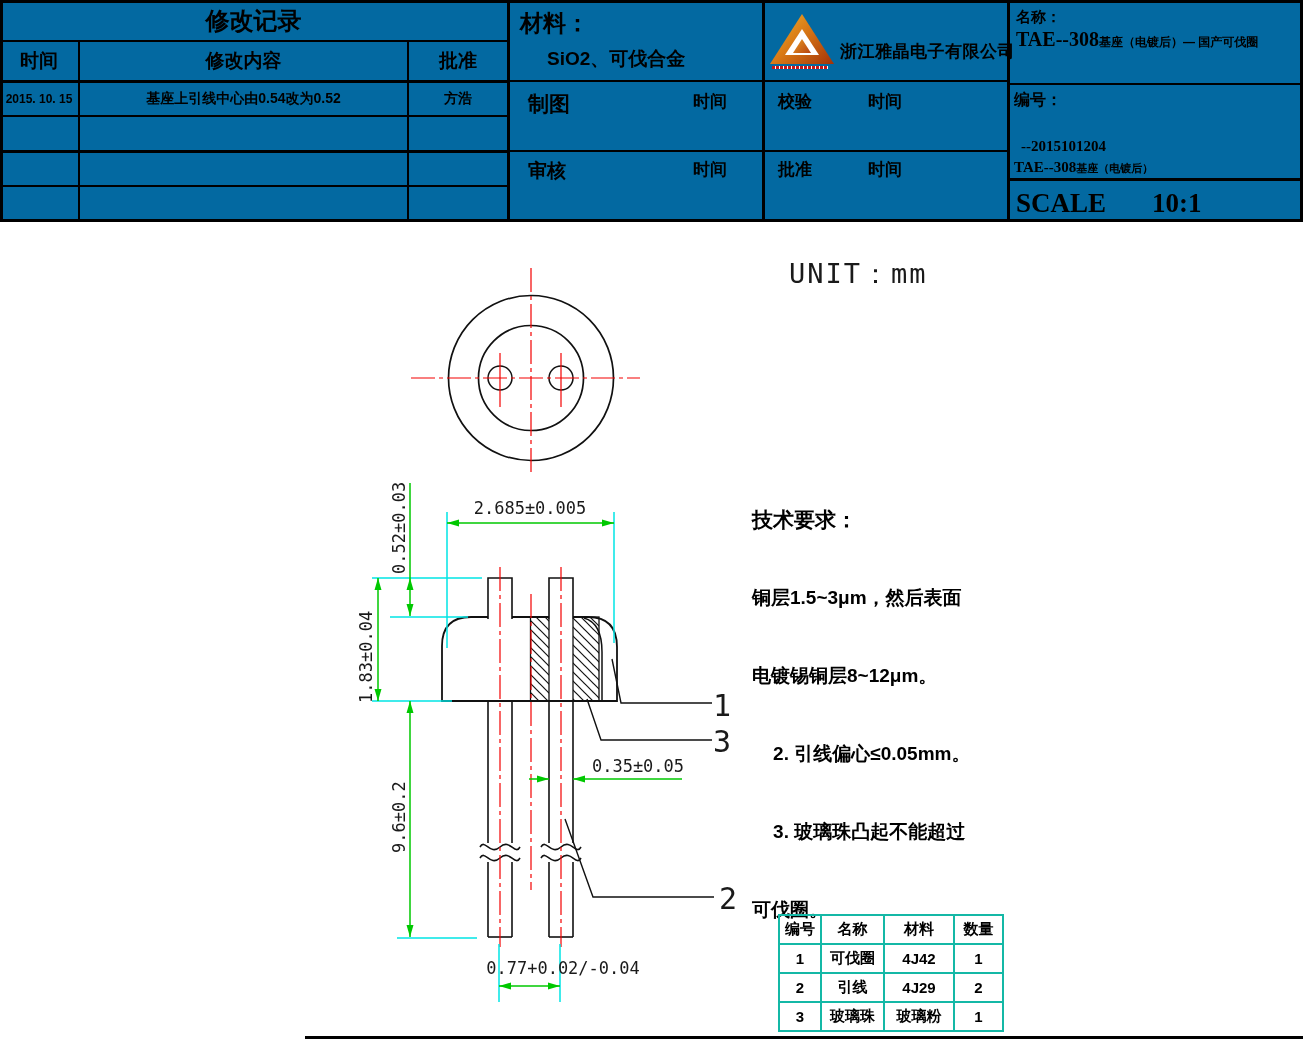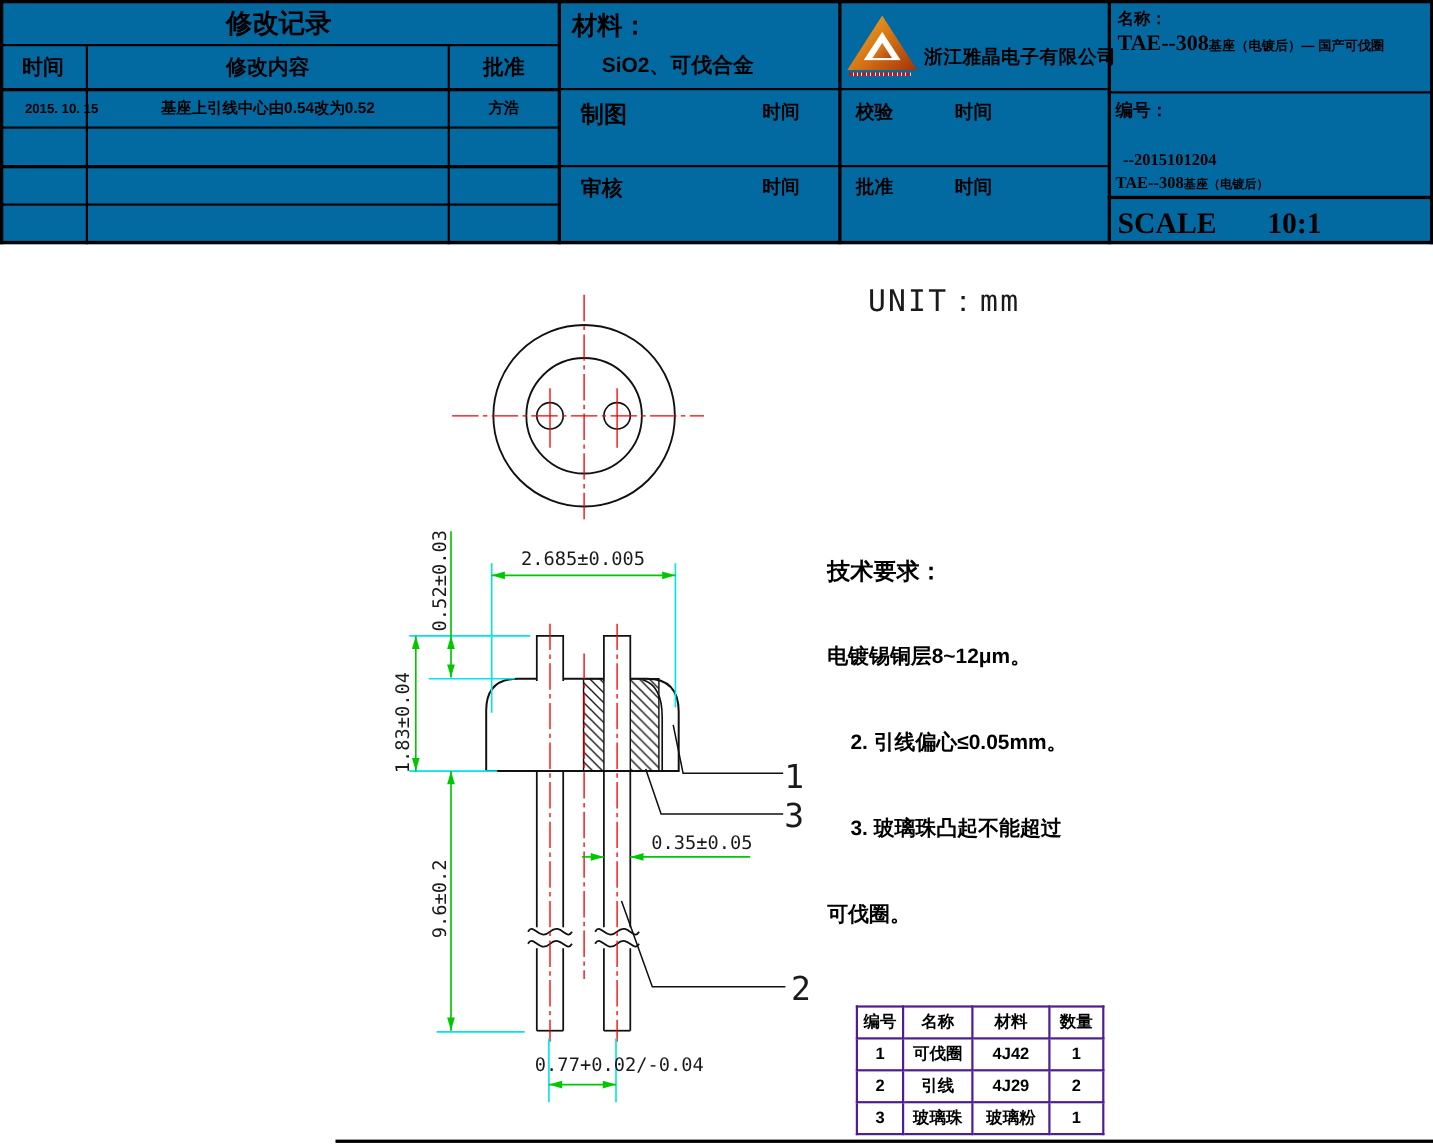--- a/index.html
+++ b/index.html
@@ -4,21 +4,21 @@
 <style>
   html,body{margin:0;padding:0;background:#ffffff;}
   body{width:1303px;height:1041px;position:relative;font-family:"Liberation Sans",sans-serif;color:#000;overflow:hidden;}
   .abs{position:absolute;}
   .ln{position:absolute;background:#000;}
   .cjk{font-weight:bold;color:#000;}
   .cen{display:flex;align-items:center;justify-content:center;text-align:center;}
   .serifb{font-family:"Liberation Serif",serif;font-weight:bold;}
   svg{position:absolute;left:0;top:0;}
   .pt{border-collapse:collapse;position:absolute;}
-  .pt td,.pt th{border:2px solid #4c1d95;font-weight:bold;font-size:15px;text-align:center;padding:0;}
+  .pt td,.pt th{border:2px solid #14b8a6;font-weight:bold;font-size:15px;text-align:center;padding:0;}
   .tech{position:absolute;white-space:pre;font-weight:bold;font-size:19px;line-height:26px;}
   .logo-outer{position:absolute;width:64px;height:50px;background:linear-gradient(135deg,#f0b52c 0%,#d97a16 45%,#a33208 100%);clip-path:polygon(50% 0,100% 100%,0 100%);}
   .logo-inner{position:absolute;width:34px;height:26px;left:15px;top:15px;background:#fff;clip-path:polygon(50% 0,100% 100%,0 100%);}
   .logo-core{position:absolute;width:18px;height:14px;left:23px;top:25px;background:linear-gradient(135deg,#e89a22,#b64110);clip-path:polygon(50% 0,100% 100%,0 100%);}
   .logo-tag{position:absolute;width:56px;height:3px;background:repeating-linear-gradient(90deg,#c81616 0 3px,#fff 3px 4px);}
 </style>
 </head>
 <body>
 
 <svg width="1303" height="1041" viewBox="0 0 1303 1041">
@@ -150,21 +150,21 @@
   <div class="ln" style="left:507px;top:80px;width:500px;height:2px;"></div>
   <div class="ln" style="left:507px;top:150px;width:500px;height:2px;"></div>
 
   <div class="ln" style="left:1007px;top:83px;width:296px;height:2px;"></div>
   <div class="ln" style="left:1007px;top:178px;width:296px;height:3px;"></div>
 
   <div class="abs cen cjk" style="left:0;top:4px;width:507px;height:34px;font-size:24px;">修改记录</div>
   <div class="abs cen cjk" style="left:0;top:44px;width:78px;height:34px;font-size:19px;">时间</div>
   <div class="abs cen cjk" style="left:80px;top:44px;width:327px;height:34px;font-size:19px;">修改内容</div>
   <div class="abs cen cjk" style="left:409px;top:44px;width:98px;height:34px;font-size:19px;">批准</div>
-  <div class="abs cen cjk" style="left:17px;top:84px;width:78px;height:30px;font-size:12px;">2015. 10. 15</div>
+  <div class="abs cen cjk" style="left:0;top:84px;width:78px;height:30px;font-size:12px;">2015. 10. 15</div>
   <div class="abs cen cjk" style="left:80px;top:84px;width:327px;height:30px;font-size:14px;">基座上引线中心由0.54改为0.52</div>
   <div class="abs cen cjk" style="left:409px;top:84px;width:98px;height:30px;font-size:14px;">方浩</div>
   <div class="abs cen cjk" style="left:0;top:118px;width:78px;height:30px;font-size:12px;"></div>
   <div class="abs cen cjk" style="left:80px;top:118px;width:327px;height:30px;font-size:14px;"></div>
   <div class="abs cen cjk" style="left:409px;top:118px;width:98px;height:30px;font-size:14px;"></div>
   <div class="abs cen cjk" style="left:0;top:153px;width:78px;height:30px;font-size:12px;"></div>
   <div class="abs cen cjk" style="left:80px;top:153px;width:327px;height:30px;font-size:14px;"></div>
   <div class="abs cen cjk" style="left:409px;top:153px;width:98px;height:30px;font-size:14px;"></div>
   <div class="abs cen cjk" style="left:0;top:188px;width:78px;height:30px;font-size:12px;"></div>
   <div class="abs cen cjk" style="left:80px;top:188px;width:327px;height:30px;font-size:14px;"></div>
@@ -196,20 +196,21 @@
   <div class="abs" style="left:1014px;top:116px;white-space:nowrap;margin-top:42px;">
     <span class="serifb" style="font-size:15px;">TAE--308</span><span class="cjk" style="font-size:11px;">基座（电镀后）</span>
   </div>
   <div class="abs serifb" style="left:1021px;top:138px;font-size:15px;">--2015101204</div>
   <div class="abs serifb" style="left:1016px;top:188px;font-size:27px;">SCALE</div>
   <div class="abs serifb" style="left:1152px;top:188px;font-size:27px;">10:1</div>
 </div>
 
 <div class="tech" style="left:752px;top:455px;">
   <div style="font-size:21px;">技术要求：</div>
+  <div>铜层1.5~3μm，然后表面</div>
   <div>电镀锡铜层8~12μm。</div>
   <div>    2. 引线偏心≤0.05mm。</div>
   <div>    3. 玻璃珠凸起不能超过</div>
   <div>可伐圈。</div>
   
 </div>
 
 <table class="pt" style="left:778px;top:914px;">
   <tbody>
       <tr>

